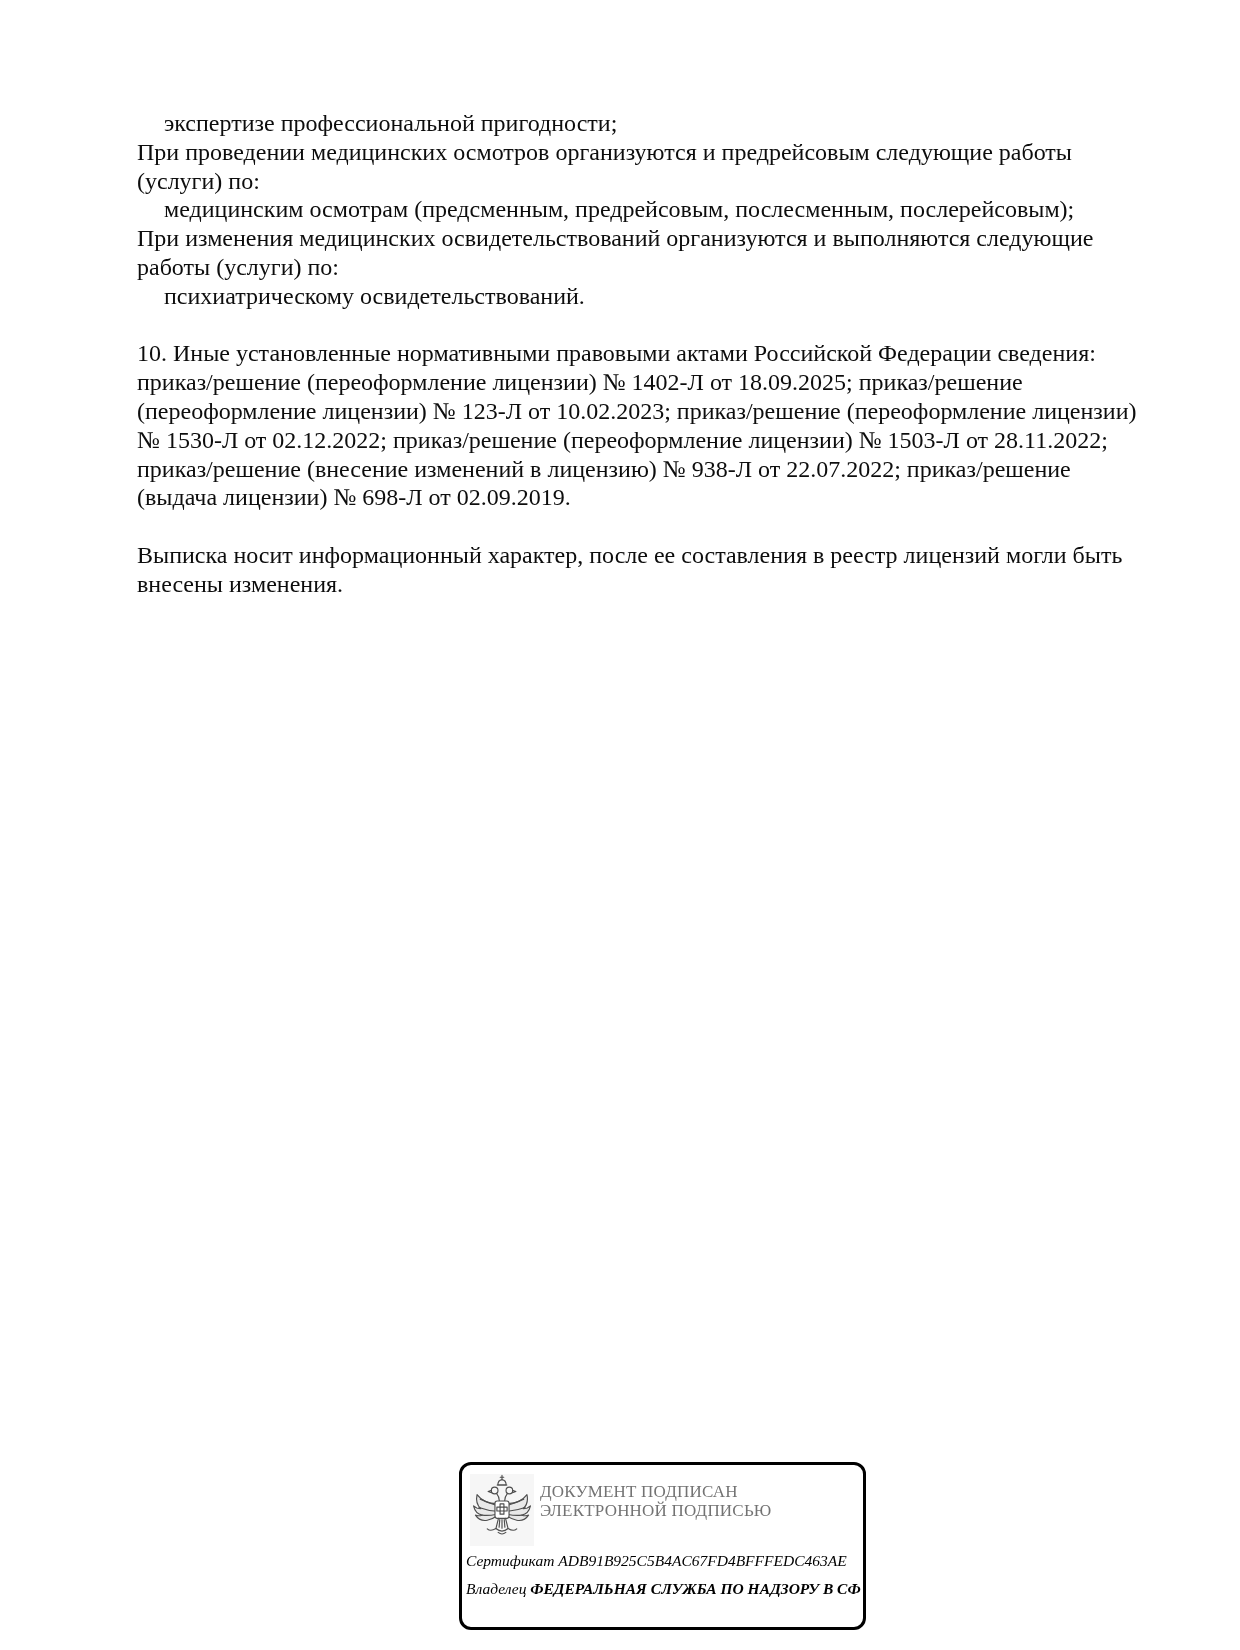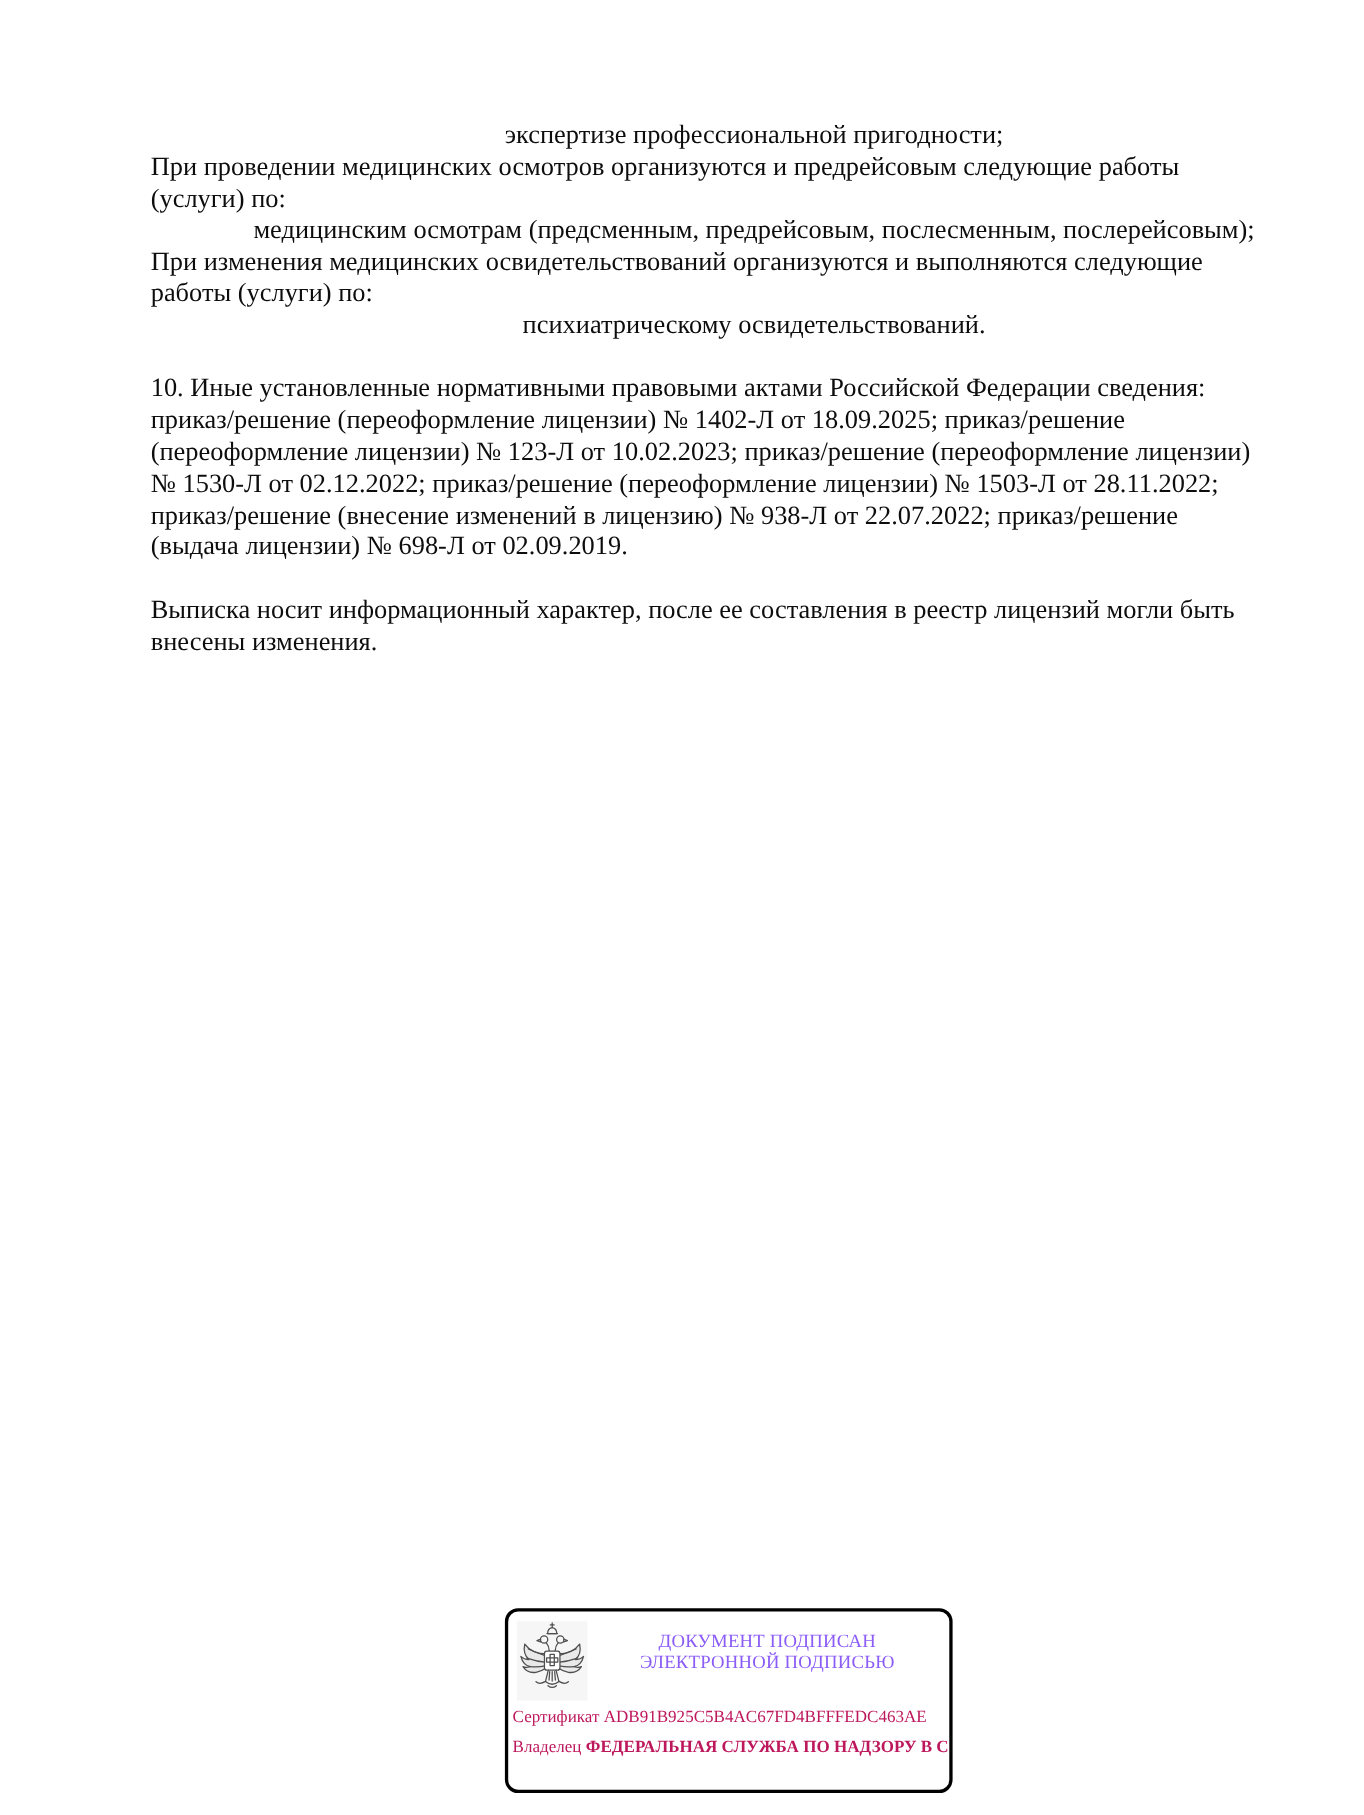--- a/index.html
+++ b/index.html
@@ -26,21 +26,21 @@
     left: 137px;
     top: 109px;
     width: 1070px;
     font-size: 24px;
     line-height: 28.8px;
     color: #0d0d0d;
   }
   .para { margin: 0; }
   .para + .para { margin-top: 28.8px; }
   .line { white-space: nowrap; }
-  .line.indent { padding-left: 27px; text-align: center; }
+  .line.indent { padding-left: 27px; }
 
   
   .sig-box {
     position: absolute;
     left: 459px;
     top: 1462px;
     width: 407px;
     height: 168px;
     border: 3px solid #000000;
     border-radius: 12px;
@@ -55,34 +55,34 @@
     width: 64px;
     height: 72px;
     background: #f6f6f6;
   }
   .sig-emblem svg { width: 100%; height: 100%; display: block; }
   .sig-title {
     position: absolute;
     left: 78px;
     right: 8px;
     top: 17px;
-    text-align: center;
     font-size: 17px;
     line-height: 19px;
-    color: #8b5cf6;
+    color: #737373;
     letter-spacing: 0.2px;
   }
   .sig-details {
     position: absolute;
     left: 4px;
     right: 0;
     top: 82px;
     font-size: 15.5px;
     line-height: 27.5px;
-    color: #be185d;
+    color: #000000;
+    font-style: italic;
   }
   .sig-line {
     white-space: nowrap;
     overflow: hidden;
   }
   .owner-value { font-weight: bold; }
 </style>
 </head>
 <body>
 

